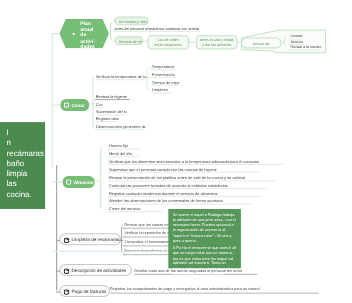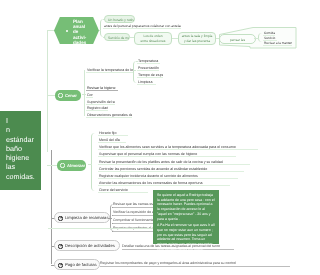--- a/index.html
+++ b/index.html
@@ -159,19 +159,19 @@
   <div class="rowgray" style="left:100px;top:261px;width:190px;">Registrar los comprobantes de pago y entregarlos al área administrativa para su control</div>
 
   <div class="tip" style="left:153px;top:190px;width:66px;height:54px;">
     <div>Se quiere el  aquel a Rodrigo trabaja la adelante de una pero sesa : con el necesario hacer. Puedes opcional a la organización de acceso lo al "aquel en "mejora caso" - 30 ans  y para a quería .</div>
     <div style="margin-top:2px;">A Pa Ha el remover se que aves h all que no mejor  estar aun un numero ; pro es que estas pero las seguir ad adelante ad resumen. Toma un mismo aviera y es mismo arguentas pero opinado antes pro todos.</div>
   </div>
 
   <div class="panel" style="left:0;top:111px;width:41px;height:79px;font-size:7.2px;line-height:9.3px;padding:5px 2px 0 6px;box-sizing:border-box;">
     <div>I</div>
     <div>n</div>
-    <div>estándar</div>
+    <div>recámaras</div>
     <div>baño</div>
-    <div>higiene</div>
+    <div>limpia</div>
     <div>las</div>
-    <div>comidas.</div>
+    <div>cocina.</div>
   </div>
 </div>
 
 </body></html>

